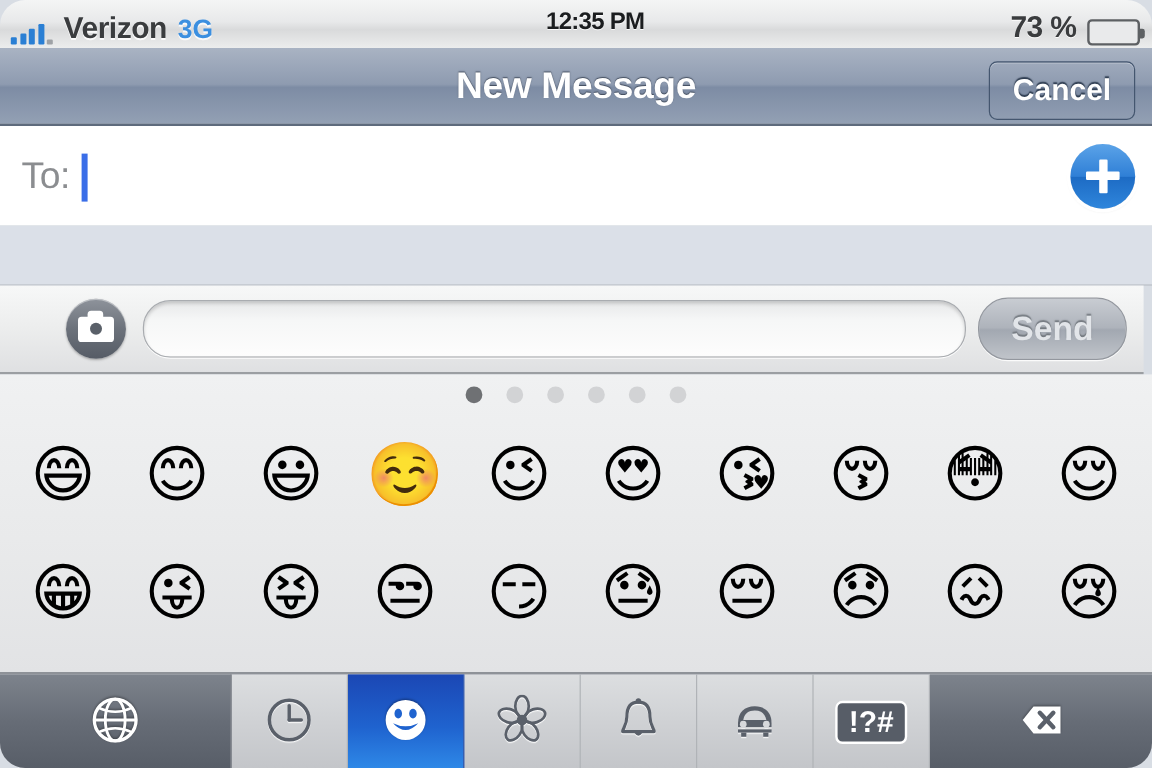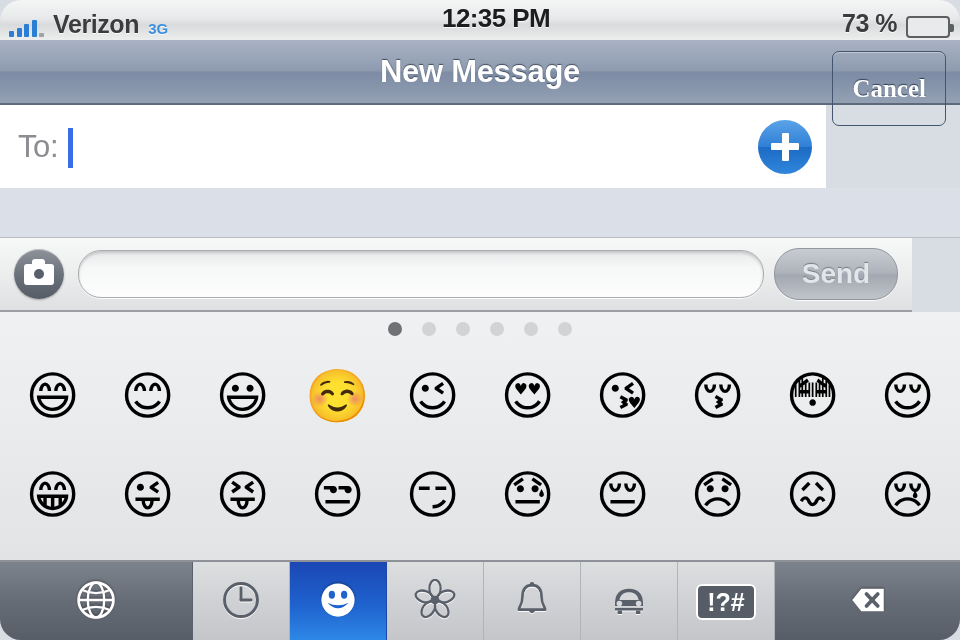--- a/index.html
+++ b/index.html
@@ -37,28 +37,28 @@
   .sig-bars i.b2 { height: 9px; }
   .sig-bars i.b3 { height: 13px; }
   .sig-bars i.b4 { height: 17px; }
   .sig-bars i.off { height: 4px; background: #9fa2a6; }
   #carrier-name {
     font-size: 25px; font-weight: bold; color: #3a3c3e;
     letter-spacing: -0.4px; line-height: 1;
     text-shadow: 0 1px 0 rgba(255,255,255,0.85);
   }
   #network-type {
-    font-size: 15px; font-weight: bold; color: #3b8fe0;
+    font-size: 22px; font-weight: bold; color: #3b8fe0;
     line-height: 1; margin-bottom: 1px;
     text-shadow: 0 1px 0 rgba(255,255,255,0.8);
   }
   #status-time {
     position: absolute; left: 0; right: 0; top: 0;
     text-align: center; line-height: 36px;
-    font-size: 26px; font-weight: bold; color: #1b1d1f;
+    font-size: 20px; font-weight: bold; color: #1b1d1f;
     letter-spacing: -0.6px;
     text-shadow: 0 1px 0 rgba(255,255,255,0.85);
     margin-left: 32px;
   }
   #status-right {
     position: absolute; right: 10px; top: 0; height: 38px;
     display: flex; align-items: flex-end; gap: 9px;
   }
   #battery-percent {
     font-size: 25px; font-weight: bold; color: #3a3c3e;
@@ -89,38 +89,37 @@
     border-bottom: 2px solid #5e6a7c;
     display: flex; align-items: center; justify-content: center;
   }
   #nav-title {
     font-size: 31px; font-weight: bold; color: #ffffff;
     letter-spacing: -0.3px;
     text-shadow: 0 -1px 1px rgba(50,60,75,0.85);
   }
   #cancel-button {
     position: absolute; right: 14px; top: 11px;
-    height: 41px; padding: 16px 19px;
+    height: 41px; padding: 3px 19px;
     display: flex; align-items: center; justify-content: flex-end;
     border-radius: 7px;
     border: 1px solid #44566f;
     background: linear-gradient(to bottom, #7b92ae 0%, #5d7characters 0%, #5b7496 50%, #4e6788 52%, #6b86a6 100%);
     box-shadow: inset 0 1px 0 rgba(255,255,255,0.35);
     cursor: pointer;
-    font-family: Liberation Serif, serif;
   }
   #cancel-label {
     font-size: 25px; font-weight: bold; color: #fff;
     text-shadow: 0 -1px 1px rgba(35,50,70,0.9);
   }
 
   
   #to-field-row {
     position: absolute; left: 0; top: 105px;
-    width: 826px; height: 83px;
+    width: 960px; height: 83px;
     background: #ffffff;
     border-bottom: 1px solid #c3c7cc;
     display: flex; align-items: center;
   }
   #to-label {
     margin-left: 18px; font-size: 31px; color: #8b8d90;
     letter-spacing: -0.4px;
   }
   #to-input {
     flex: 1; margin-left: 10px; position: relative; height: 44px;
@@ -151,21 +150,21 @@
     background: #dbe0e8;
     border-bottom: 1px solid #b9bec6;
   }
 
   
   #compose-bar {
     position: absolute; left: 0; top: 238px;
     width: 912px; height: 72px;
     background: linear-gradient(to bottom, #f7f8f8 0%, #eceded 50%, #dfe0e2 100%);
     border-bottom: 2px solid #9b9ea2;
-    display: flex; align-items: center;
+    display: flex; align-items: center; padding-left: 41px;
   }
   #camera-button {
     width: 50px; height: 50px; margin-left: 14px;
     border-radius: 50%;
     background: linear-gradient(to bottom, #8e939b 0%, #6c727b 50%, #565c66 100%);
     box-shadow: inset 0 1px 0 rgba(255,255,255,0.4), 0 1px 2px rgba(0,0,0,0.3);
     display: flex; align-items: center; justify-content: center;
     cursor: pointer;
   }
   #camera-glyph {

